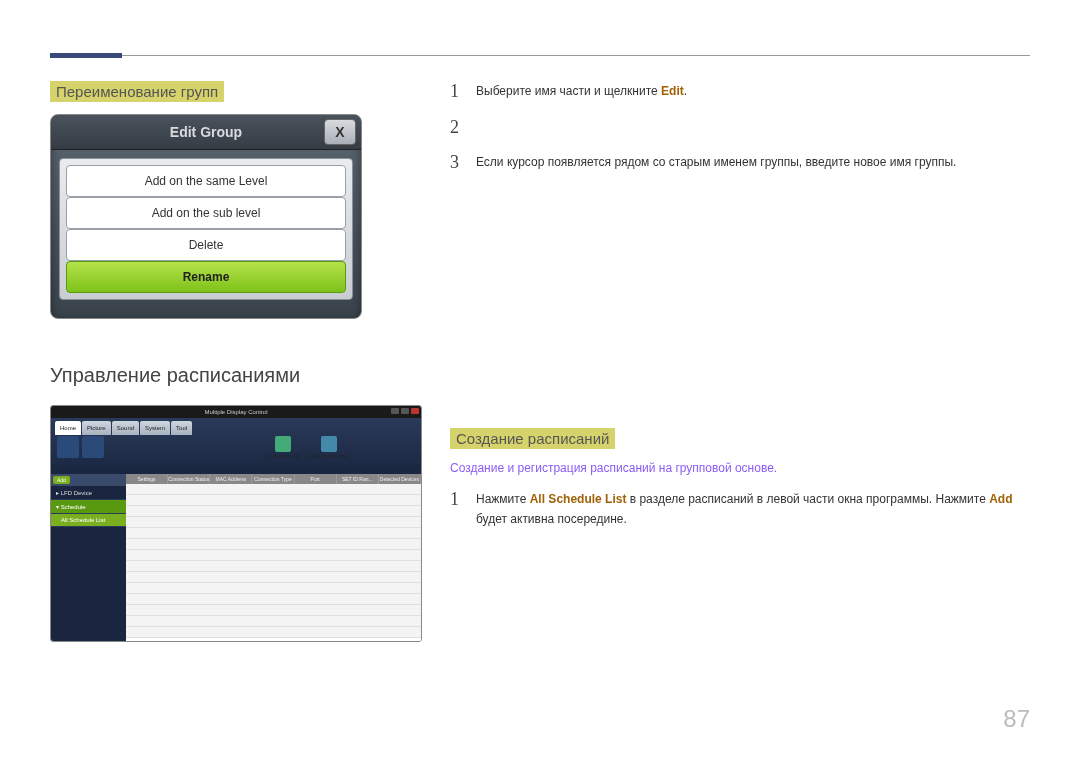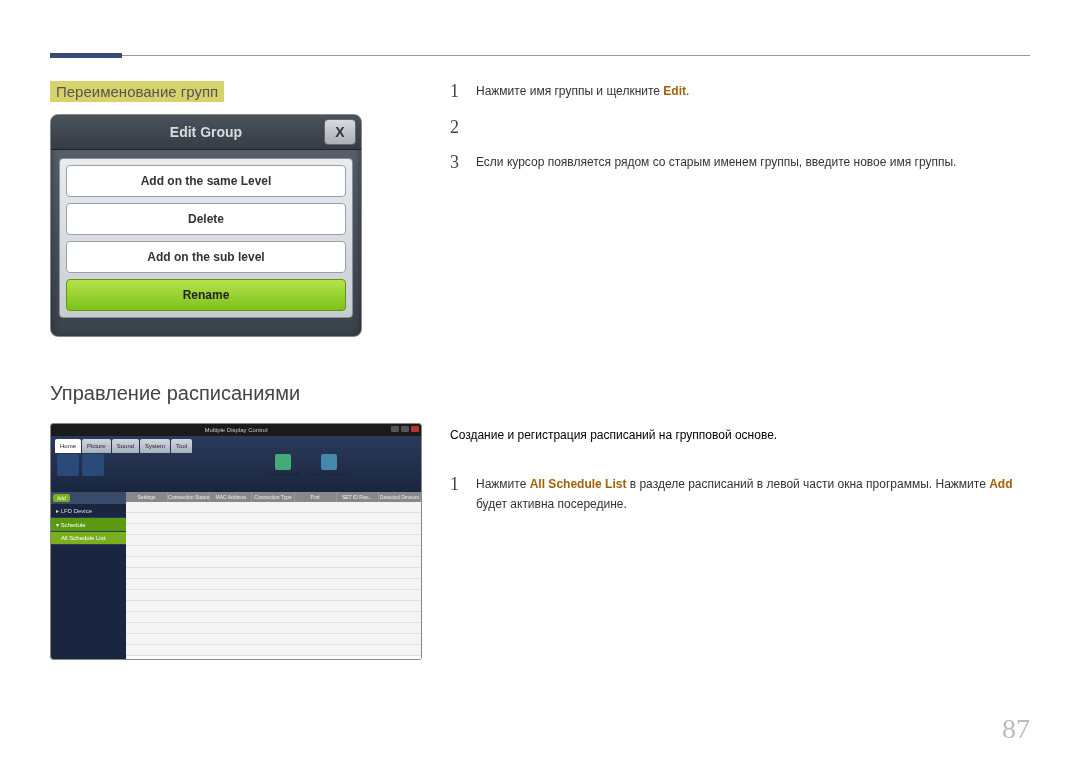--- a/index.html
+++ b/index.html
@@ -92,27 +92,25 @@
     margin: 8px;
     border-radius: 4px;
     padding: 6px;
     border: 1px solid #8a9098;
   }
   .eg-line {
     height: 30px;
     border: 1px solid #9aa0a8;
     border-radius: 4px;
     background: #fff;
-    margin-bottom: 6px;
     display: flex;
     align-items: center;
     justify-content: center;
     font-size: 12px;
     color: #333;
-    font-weight: bold;
   }
   .eg-line:last-child { margin-bottom: 0; }
   .eg-line.highlight {
     background: linear-gradient(#b5e24a, #7ec21a);
     border-color: #5a9a10;
     font-weight: bold;
     color: #222;
   }
 
   .big-heading {
@@ -207,28 +205,28 @@
   }
   .step-num {
     font-family: Georgia, serif;
     font-size: 18px;
     color: #444;
     width: 14px;
     flex-shrink: 0;
     line-height: 1.2;
   }
   .blue { color: #a16207; font-weight: bold; }
-  .desc { font-size: 12px; margin-bottom: 32px; color:#000000;}
+  .desc { font-size: 12px; margin-bottom: 14px; color:#8b5cf6;}
   .page-num {
     position: absolute;
-    bottom: 18px;
+    bottom: 30px;
     right: 50px;
-    font-size: 28px;
+    font-size: 24px;
     color: #bbb;
-    font-family: Liberation Serif, serif;
+    font-family: Liberation Sans, sans-serif;
   }
 </style>
 </head>
 <body>
 
 <div class="page">
   <div class="top-bar"></div>
 
   <div class="columns">
 
@@ -238,22 +236,22 @@
       
       <div class="edit-group">
         <div class="edit-group-header">
           <span>Edit Group</span>
           <div class="edit-group-close">
             <span>X</span>
           </div>
         </div>
         <div class="edit-group-body">
           <div class="eg-line">Add on the same Level</div>
+          <div class="eg-line">Add on the sub level</div>
           <div class="eg-line">Delete</div>
-          <div class="eg-line">Add on the sub level</div>
           <div class="eg-line highlight">Rename</div>
         </div>
       </div>
 
       <div class="big-heading">Управление расписаниями</div>
 
       
       <div class="app-window">
         <div class="app-titlebar">
           <span>Multiple Display Control</span>
@@ -321,34 +319,35 @@
           </div>
         </div>
       </div>
     </div>
 
     <div class="col-right">
       <div class="steps">
         <div class="step">
           <div class="step-num">1</div>
           <div>
-            <span>Нажмите имя группы и щелкните </span><span class="blue">Edit</span><span>.</span>
+            <span>Выберите имя части и щелкните </span><span class="blue">Edit</span><span>.</span>
           </div>
         </div>
         <div class="step">
           <div class="step-num">2</div>
         </div>
         <div class="step">
           <div class="step-num">3</div>
           <div>Если курсор появляется рядом со старым именем группы, введите новое имя группы.</div>
         </div>
       </div>
 
       <div style="height:240px"></div>
 
+      <div class="section-title-hl">Создание расписаний</div>
       <div class="desc">Создание и регистрация расписаний на групповой основе.</div>
       <div class="steps">
         <div class="step">
           <div class="step-num">1</div>
           <div>
             <span>Нажмите </span><span class="blue">All Schedule List</span><span> в разделе расписаний в левой части окна программы. Нажмите </span><span class="blue">Add</span><span> будет активна посередине.</span>
           </div>
         </div>
       </div>
     </div>

